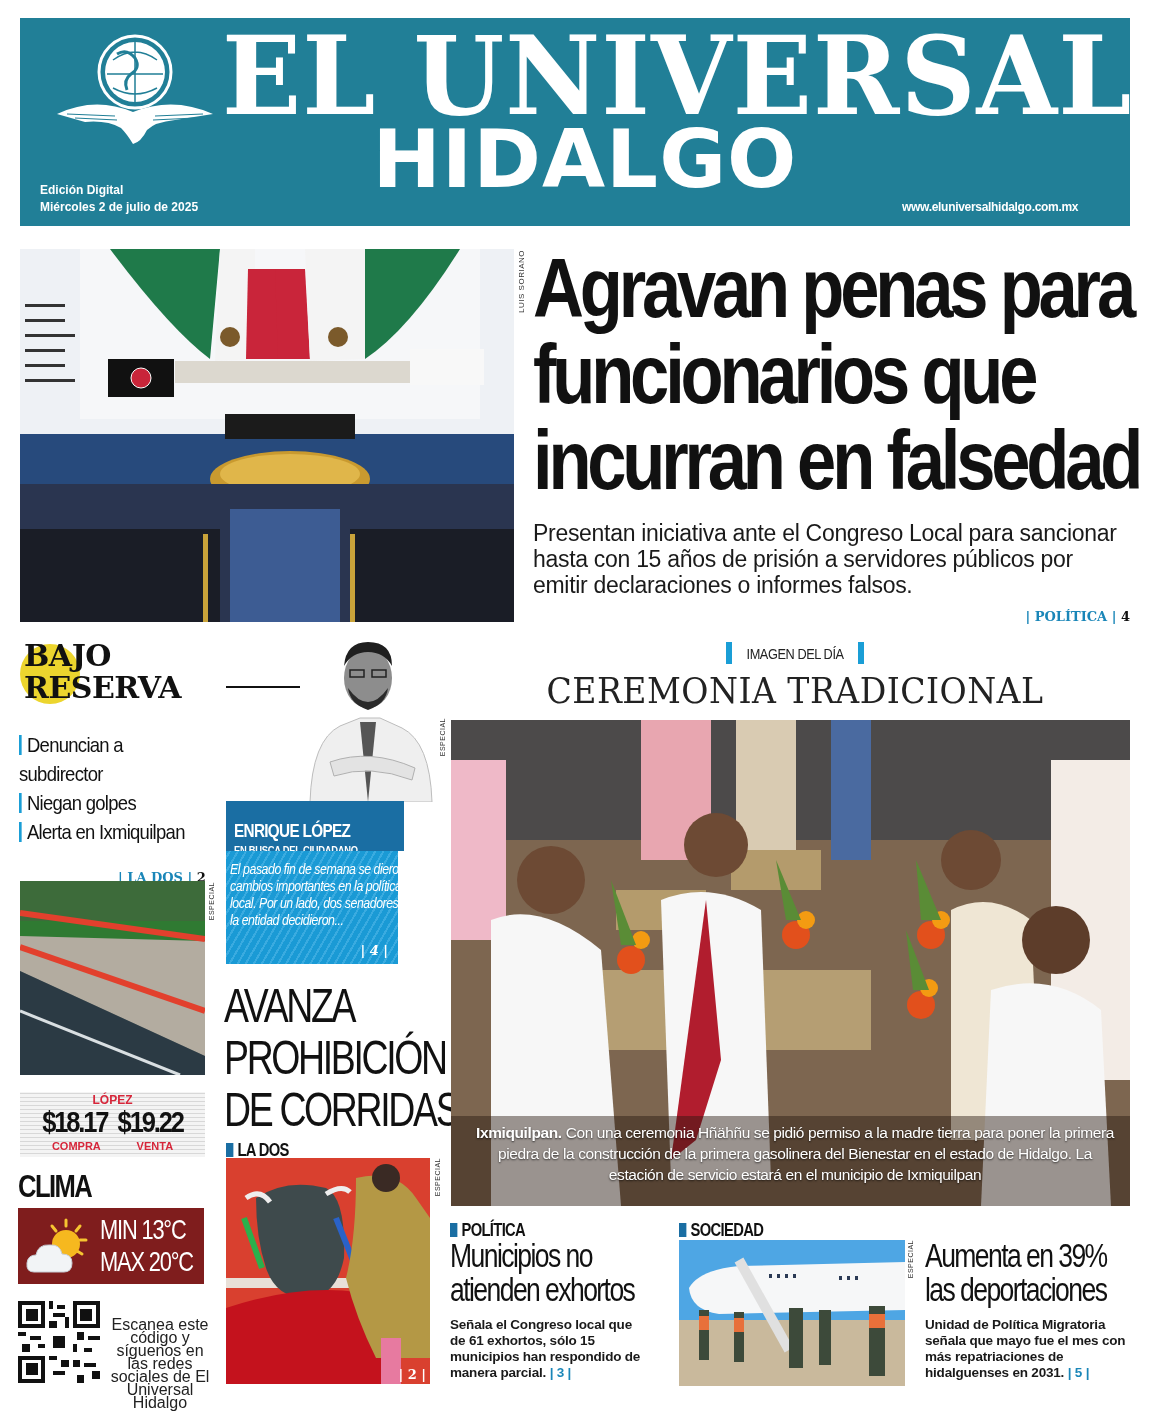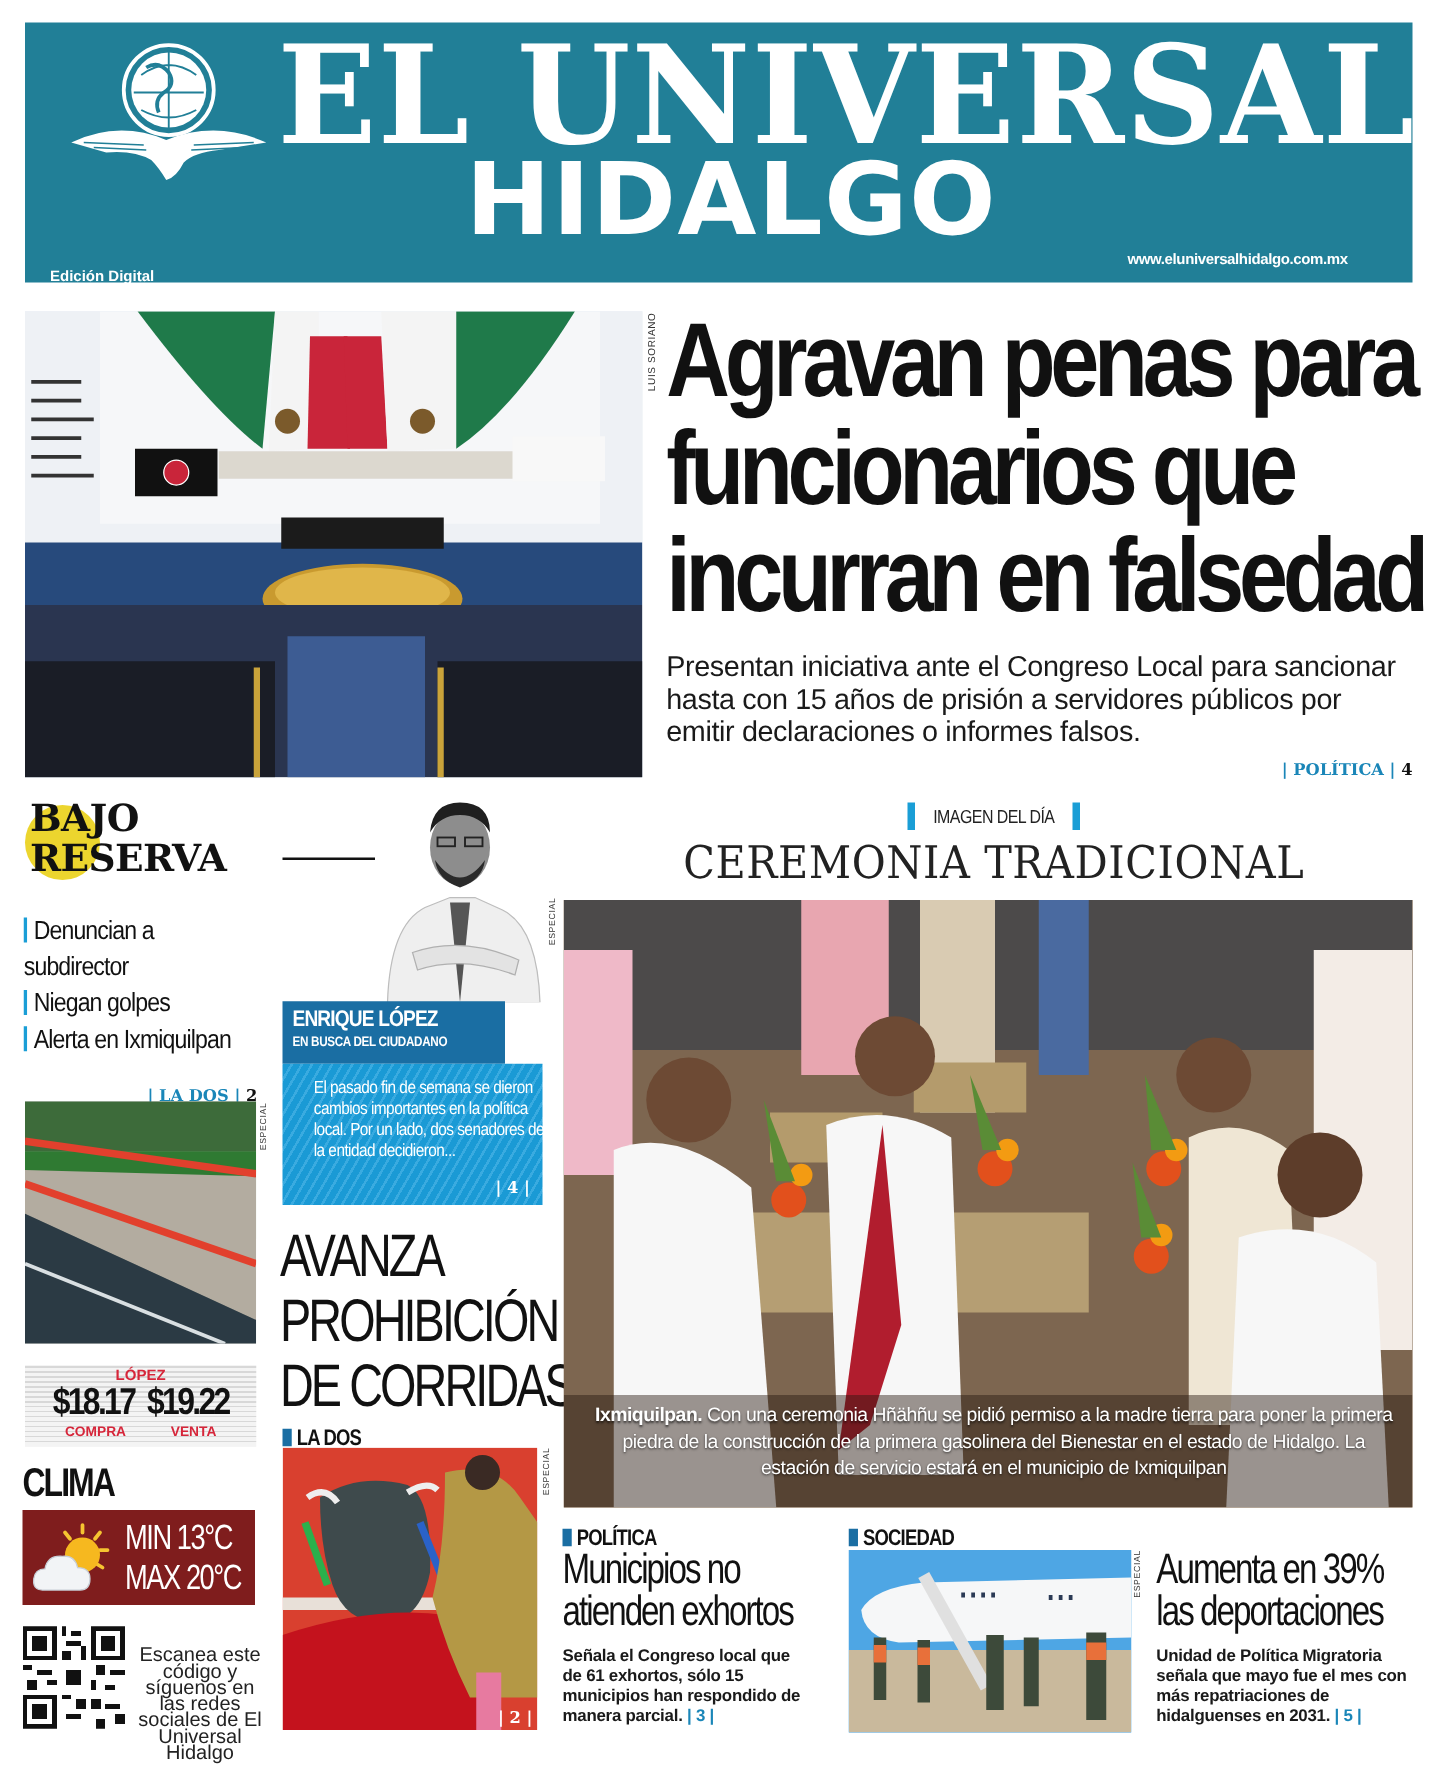--- a/index.html
+++ b/index.html
@@ -5,21 +5,21 @@
   * { box-sizing: border-box; margin: 0; padding: 0; }
   html, body { width: 1156px; height: 1414px; background: #ffffff; overflow: hidden; }
   body { position: relative; font-family: "Liberation Sans", sans-serif; color: #111; }
   .abs { position: absolute; }
 
   
   .masthead { left: 20px; top: 18px; width: 1110px; height: 208px; background: #217f97; }
   .logo-emblem { left: 55px; top: 30px; width: 160px; height: 115px; }
   .mast-title { left: 222px; top: 22px; width: 900px; font-family: "DejaVu Serif", "Liberation Serif", serif; font-weight: bold; font-size: 104px; color: #fff; letter-spacing: 1px; line-height: 1; transform: scaleY(1.05); transform-origin: top left; white-space: nowrap; }
   .mast-sub { left: 355px; top: 120px; width: 460px; text-align: center; font-family: "DejaVu Sans", "Liberation Sans", sans-serif; font-weight: bold; font-size: 80px; color: #fff; line-height: 1; letter-spacing: 1px; transform: scaleX(1.02); }
-  .mast-edition { left: 40px; top: 182px; color: #fff; font-size: 12px; font-weight: bold; line-height: 17px; font-family: "Liberation Sans", sans-serif; margin-top: 31px; }
+  .mast-edition { left: 40px; top: 182px; color: #fff; font-size: 12px; font-weight: bold; line-height: 17px; font-family: "Liberation Sans", sans-serif; }
   .mast-url { left: 902px; top: 200px; color: #fff; font-size: 12px; font-weight: bold; font-family: "Liberation Sans", sans-serif; letter-spacing: -0.3px; }
 
   
   .lead-photo { left: 20px; top: 249px; width: 494px; height: 373px; overflow: hidden; background: #e9eef3; }
   .credit { font-size: 8px; color: #333; font-family: "Liberation Sans", sans-serif; letter-spacing: 0.5px; writing-mode: vertical-rl; transform: rotate(180deg); }
   .lead-headline { left: 533px; top: 245px; width: 610px; font-family: "Liberation Sans", sans-serif; font-weight: bold; font-size: 84px; line-height: 86px; letter-spacing: -5px; color: #111; transform: scaleX(0.84); transform-origin: left top; white-space: nowrap; }
   .lead-deck { left: 533px; top: 520px; width: 600px; font-family: "Liberation Sans", sans-serif; font-size: 23px; line-height: 26px; color: #1a1a1a; letter-spacing: -0.3px; }
   .section-ref { font-family: "DejaVu Serif", serif; font-weight: bold; font-size: 13px; color: #1a86b8; }
   .section-ref .num { color: #111; }
   .lead-ref { right: 26px; top: 609px; }
@@ -45,24 +45,24 @@
   .clima-box { left: 18px; top: 1208px; width: 186px; height: 76px; background: #7f1d1d; }
   .clima-text { left: 82px; top: 6px; color: #fff; font-size: 28px; line-height: 32px; letter-spacing: -1.5px; transform: scaleX(0.78); transform-origin: left; white-space: nowrap; }
 
   
   .qr { left: 18px; top: 1301px; width: 82px; height: 82px; }
   .qr-text { left: 110px; top: 1318px; width: 100px; text-align: center; font-size: 16px; line-height: 13px; color: #222; }
 
   
   .col-rule { left: 226px; top: 686px; width: 206px; height: 2px; background: #111; }
   .col-photo { left: 300px; top: 630px; width: 135px; height: 172px; overflow: hidden; }
-  .col-name-box { left: 226px; top: 801px; width: 178px; height: 50px; background: #1a6ea3; padding: 4px 8px; color: #fff; }
+  .col-name-box { left: 226px; top: 801px; width: 178px; height: 50px; background: #1a6ea3; padding: 20px 8px; color: #fff; }
   .col-name { font-weight: bold; font-size: 18px; letter-spacing: -0.8px; transform: scaleX(0.85); transform-origin: left; white-space: nowrap; }
   .col-sub { font-weight: bold; font-size: 11px; letter-spacing: -0.3px; transform: scaleX(0.85); transform-origin: left; white-space: nowrap; margin-top: 2px; }
-  .col-body-box { left: 226px; top: 851px; width: 208px; height: 113px; background: repeating-linear-gradient(-60deg, #1a9ad5 0 5px, #3aabe0 5px 7px); padding: 10px 25px; color: #fff; }
+  .col-body-box { left: 226px; top: 851px; width: 172px; height: 113px; background: repeating-linear-gradient(-60deg, #1a9ad5 0 5px, #3aabe0 5px 7px); padding: 10px 4px; color: #fff; font-style: italic; }
   .col-body { font-size: 14px; line-height: 17px; letter-spacing: -0.5px; transform: scaleX(0.88); transform-origin: left; width: 215px; }
   .col-ref { right: 10px; bottom: 6px; color: #fff; font-weight: bold; font-size: 13px; font-family: "DejaVu Serif", serif; }
 
   
   .corr-head { left: 224px; top: 980px; width: 240px; font-size: 48px; line-height: 52px; letter-spacing: -3px; color: #111; transform: scaleX(0.78); transform-origin: left top; white-space: nowrap; font-weight: normal; }
   .kicker { font-weight: bold; font-size: 18px; letter-spacing: -0.8px; color: #111; transform: scaleX(0.82); transform-origin: left; white-space: nowrap; }
   .kicker .sq { display: inline-block; width: 9px; height: 14px; background: #1a6ea3; margin-right: 5px; vertical-align: -1px; }
   .corr-kicker { left: 226px; top: 1140px; }
   .bull-photo { left: 226px; top: 1158px; width: 204px; height: 226px; overflow: hidden; }
 

